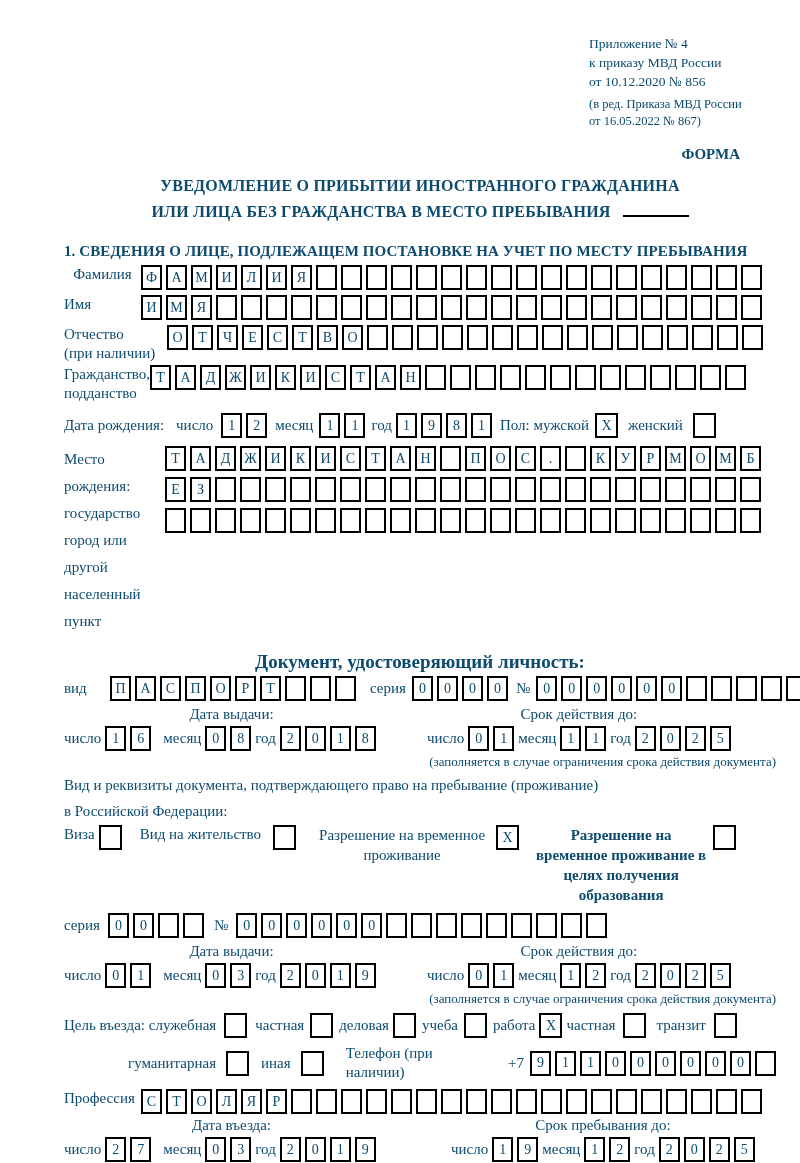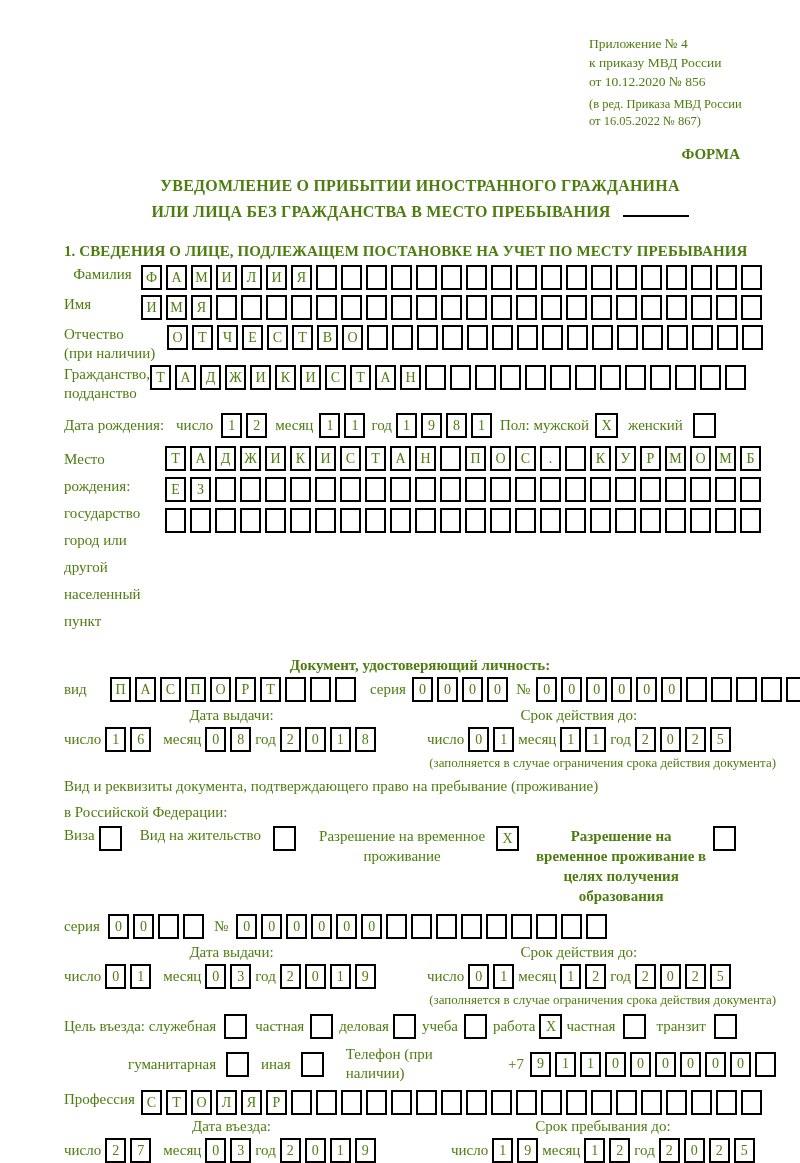--- a/index.html
+++ b/index.html
@@ -1,18 +1,18 @@
 <!DOCTYPE html>
 <html><head>
 <meta charset="utf-8">
 <style>
   html,body{margin:0;padding:0;background:#fff;}
   .page{
     width:800px;height:1163px;box-sizing:border-box;
-    padding:34px 24px 8px 64px;background:#ffffff;color:#4d7c0f;
+    padding:34px 24px 8px 64px;background:#ffffff;color:#0c4a6e;
     font-family:"Liberation Serif","DejaVu Serif",serif;
     overflow:hidden;position:relative;
   }
   .lbl{font-size:15px;line-height:19px;}
   .annex{width:185px;margin-left:auto;margin-right:2px;font-size:13.5px;line-height:19px;}
   .annex-note{width:185px;margin-left:auto;margin-right:2px;font-size:12.5px;line-height:17px;margin-top:5px;}
   .forma{text-align:right;padding-right:36px;font-size:15px;font-weight:bold;margin-top:16px;}
   .title{text-align:center;font-weight:bold;font-size:16px;line-height:26px;margin-top:10px;letter-spacing:.2px;}
   .blank-line{display:inline-block;width:66px;border-bottom:2.5px solid #000;height:12px;margin-left:12px;}
   .sec-head{font-weight:bold;font-size:15px;margin-top:18px;letter-spacing:.1px;}
@@ -24,21 +24,21 @@
     font-size:14px;font-family:"Liberation Serif","DejaVu Serif",serif;background:#fff;
   }
   .cb{flex:0 0 23px;width:23px;}
   .w77{flex:0 0 77px;}
   .w83{flex:0 0 83px;}
   .w103{flex:0 0 103px;}
   .w101{flex:0 0 101px;}
   .stack .lbl{display:block;}
   .ml4{margin-left:4px;} .ml6{margin-left:6px;} .ml8{margin-left:8px;} .ml10{margin-left:10px;} .ml12{margin-left:12px;} .ml14{margin-left:14px;}
   .vgap{display:flex;flex-direction:column;gap:6px;}
-  .center-head{text-align:center;font-weight:bold;font-size:15px;margin-top:22px;}
+  .center-head{text-align:center;font-weight:bold;font-size:19px;margin-top:16px;}
   .date-wrap{display:flex;margin-top:4px;}
   .date-col{display:flex;flex-direction:column;}
   .date-head{text-align:center;font-size:15px;line-height:18px;margin-bottom:3px;}
   .date-row{display:flex;align-items:center;gap:4px;font-size:15px;}
   .note{font-size:13px;line-height:17px;text-align:right;margin-top:2px;}
   .wrap-lbl{display:inline-block;text-align:center;font-size:15px;line-height:20px;}
   .cbrow{display:flex;align-items:flex-start;margin-top:4px;}
 </style>
 </head>
 <body>

